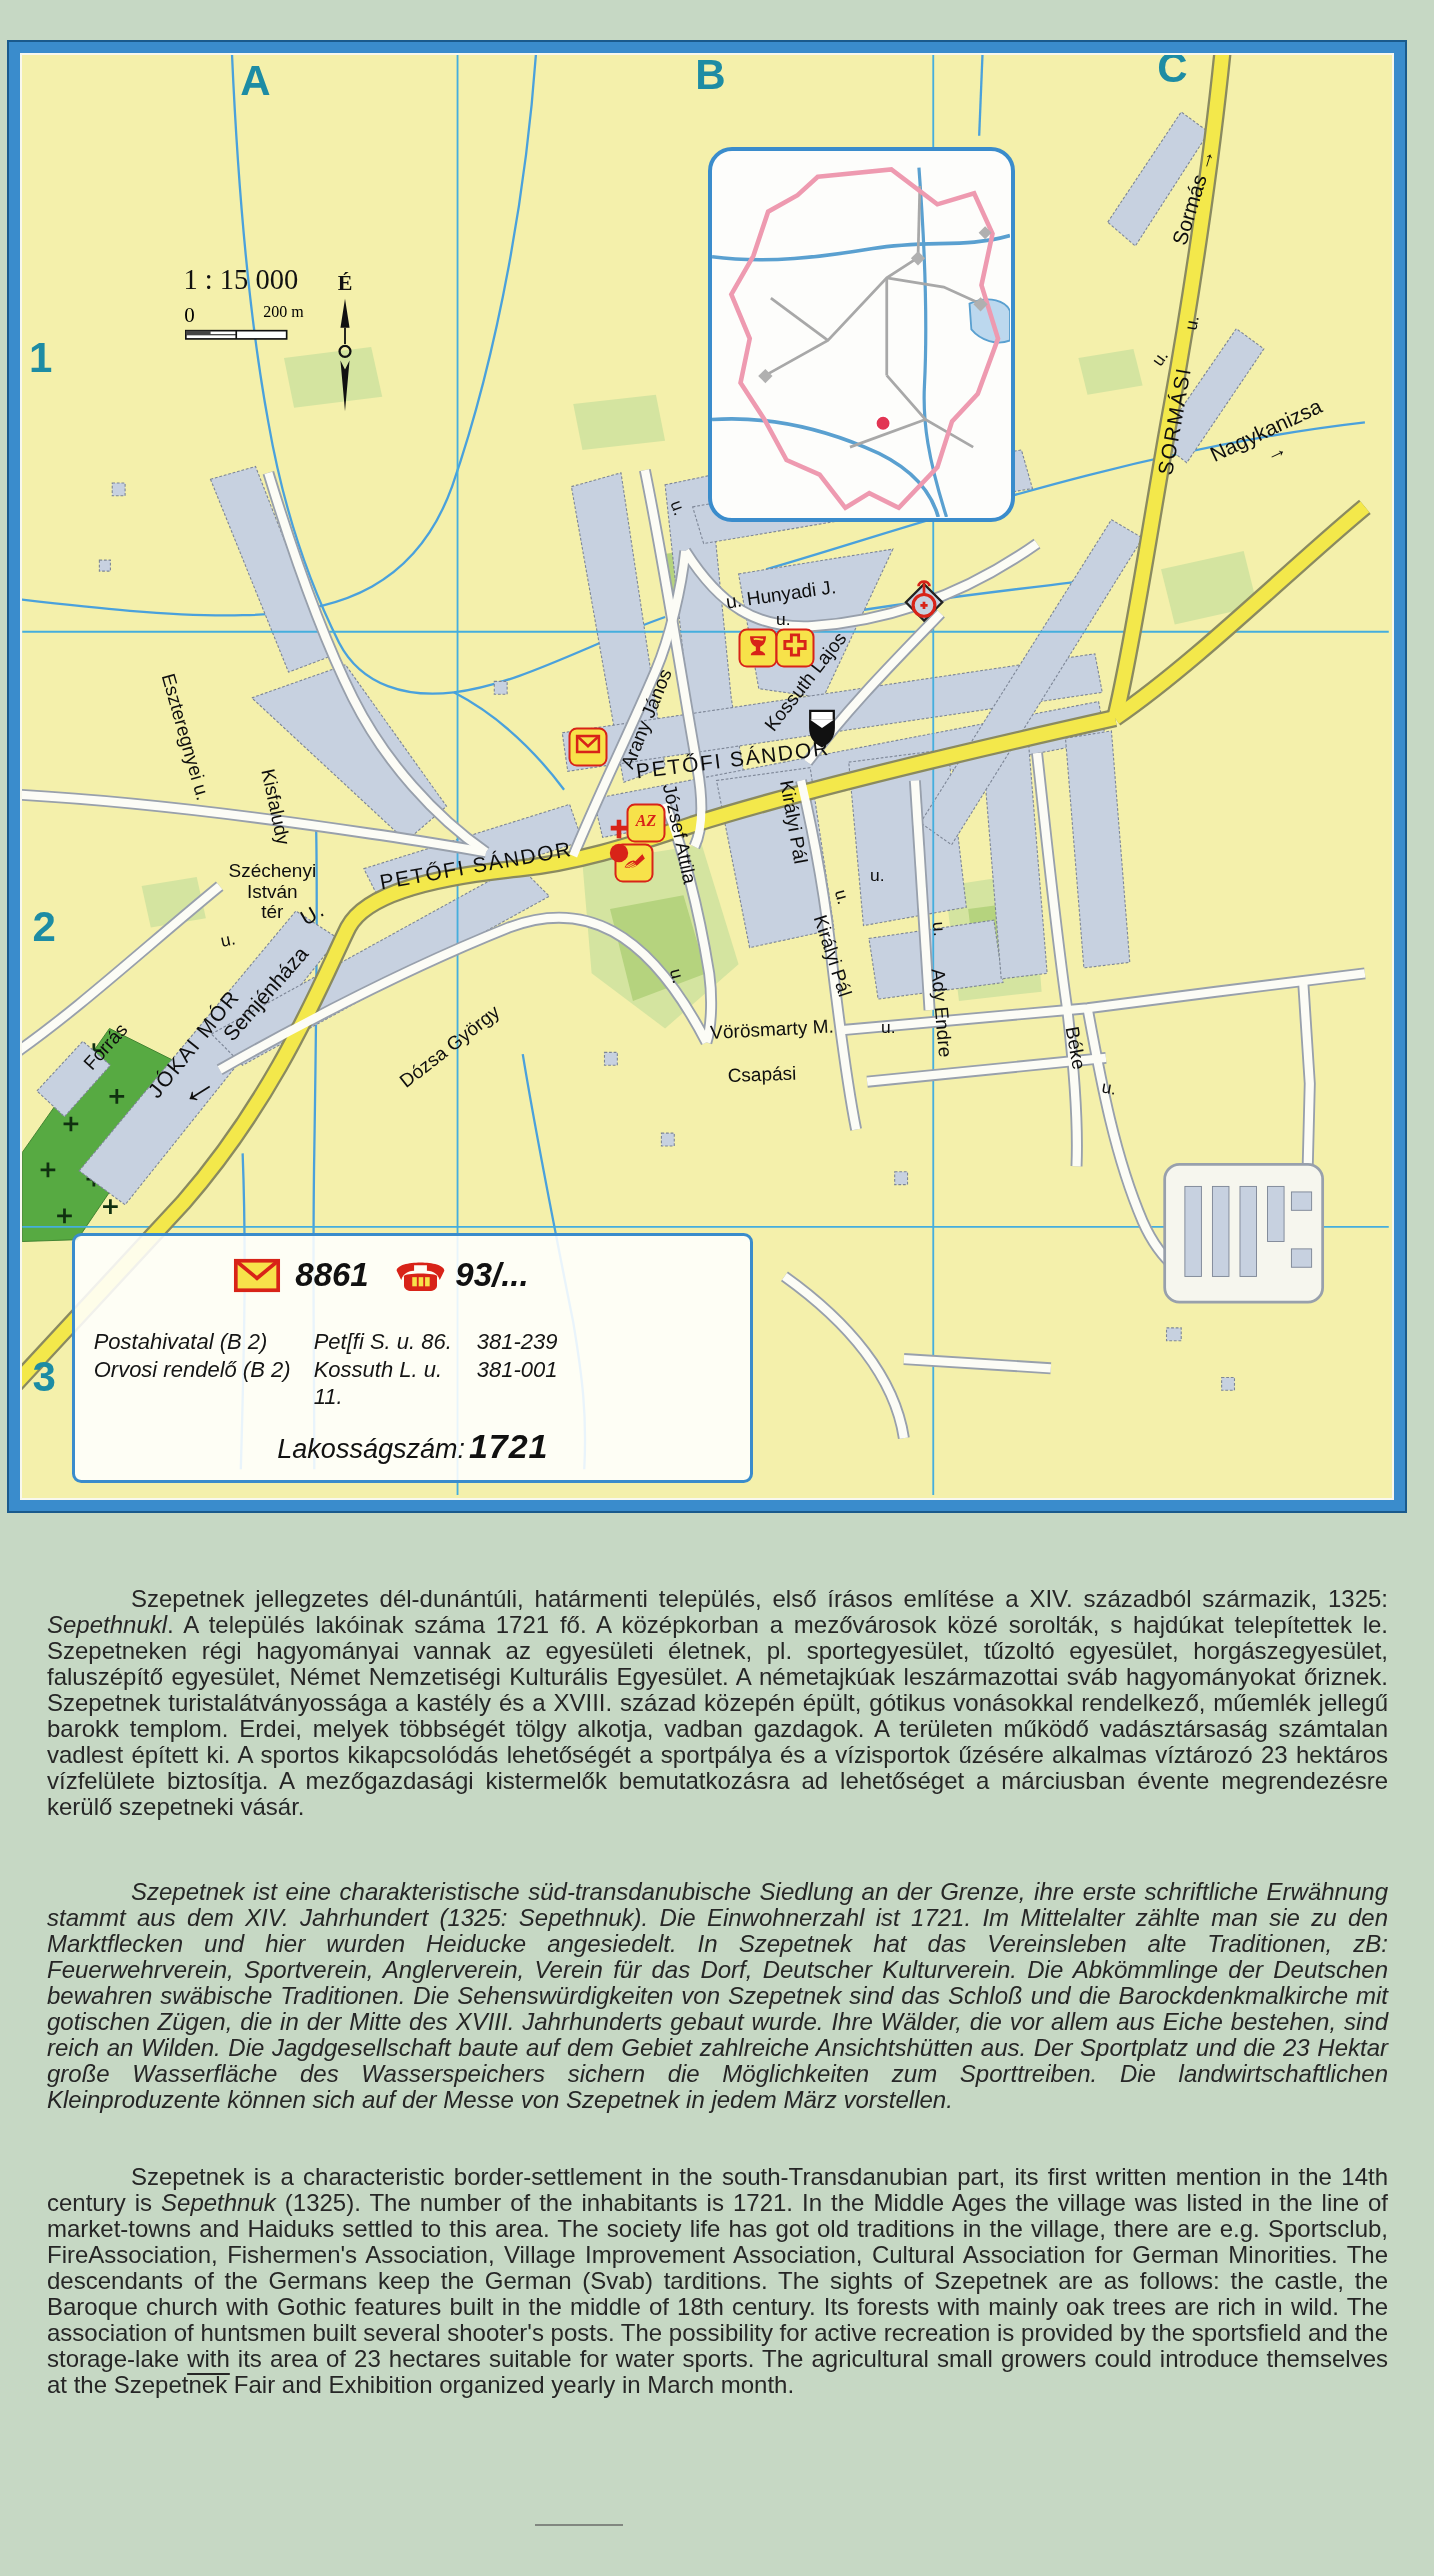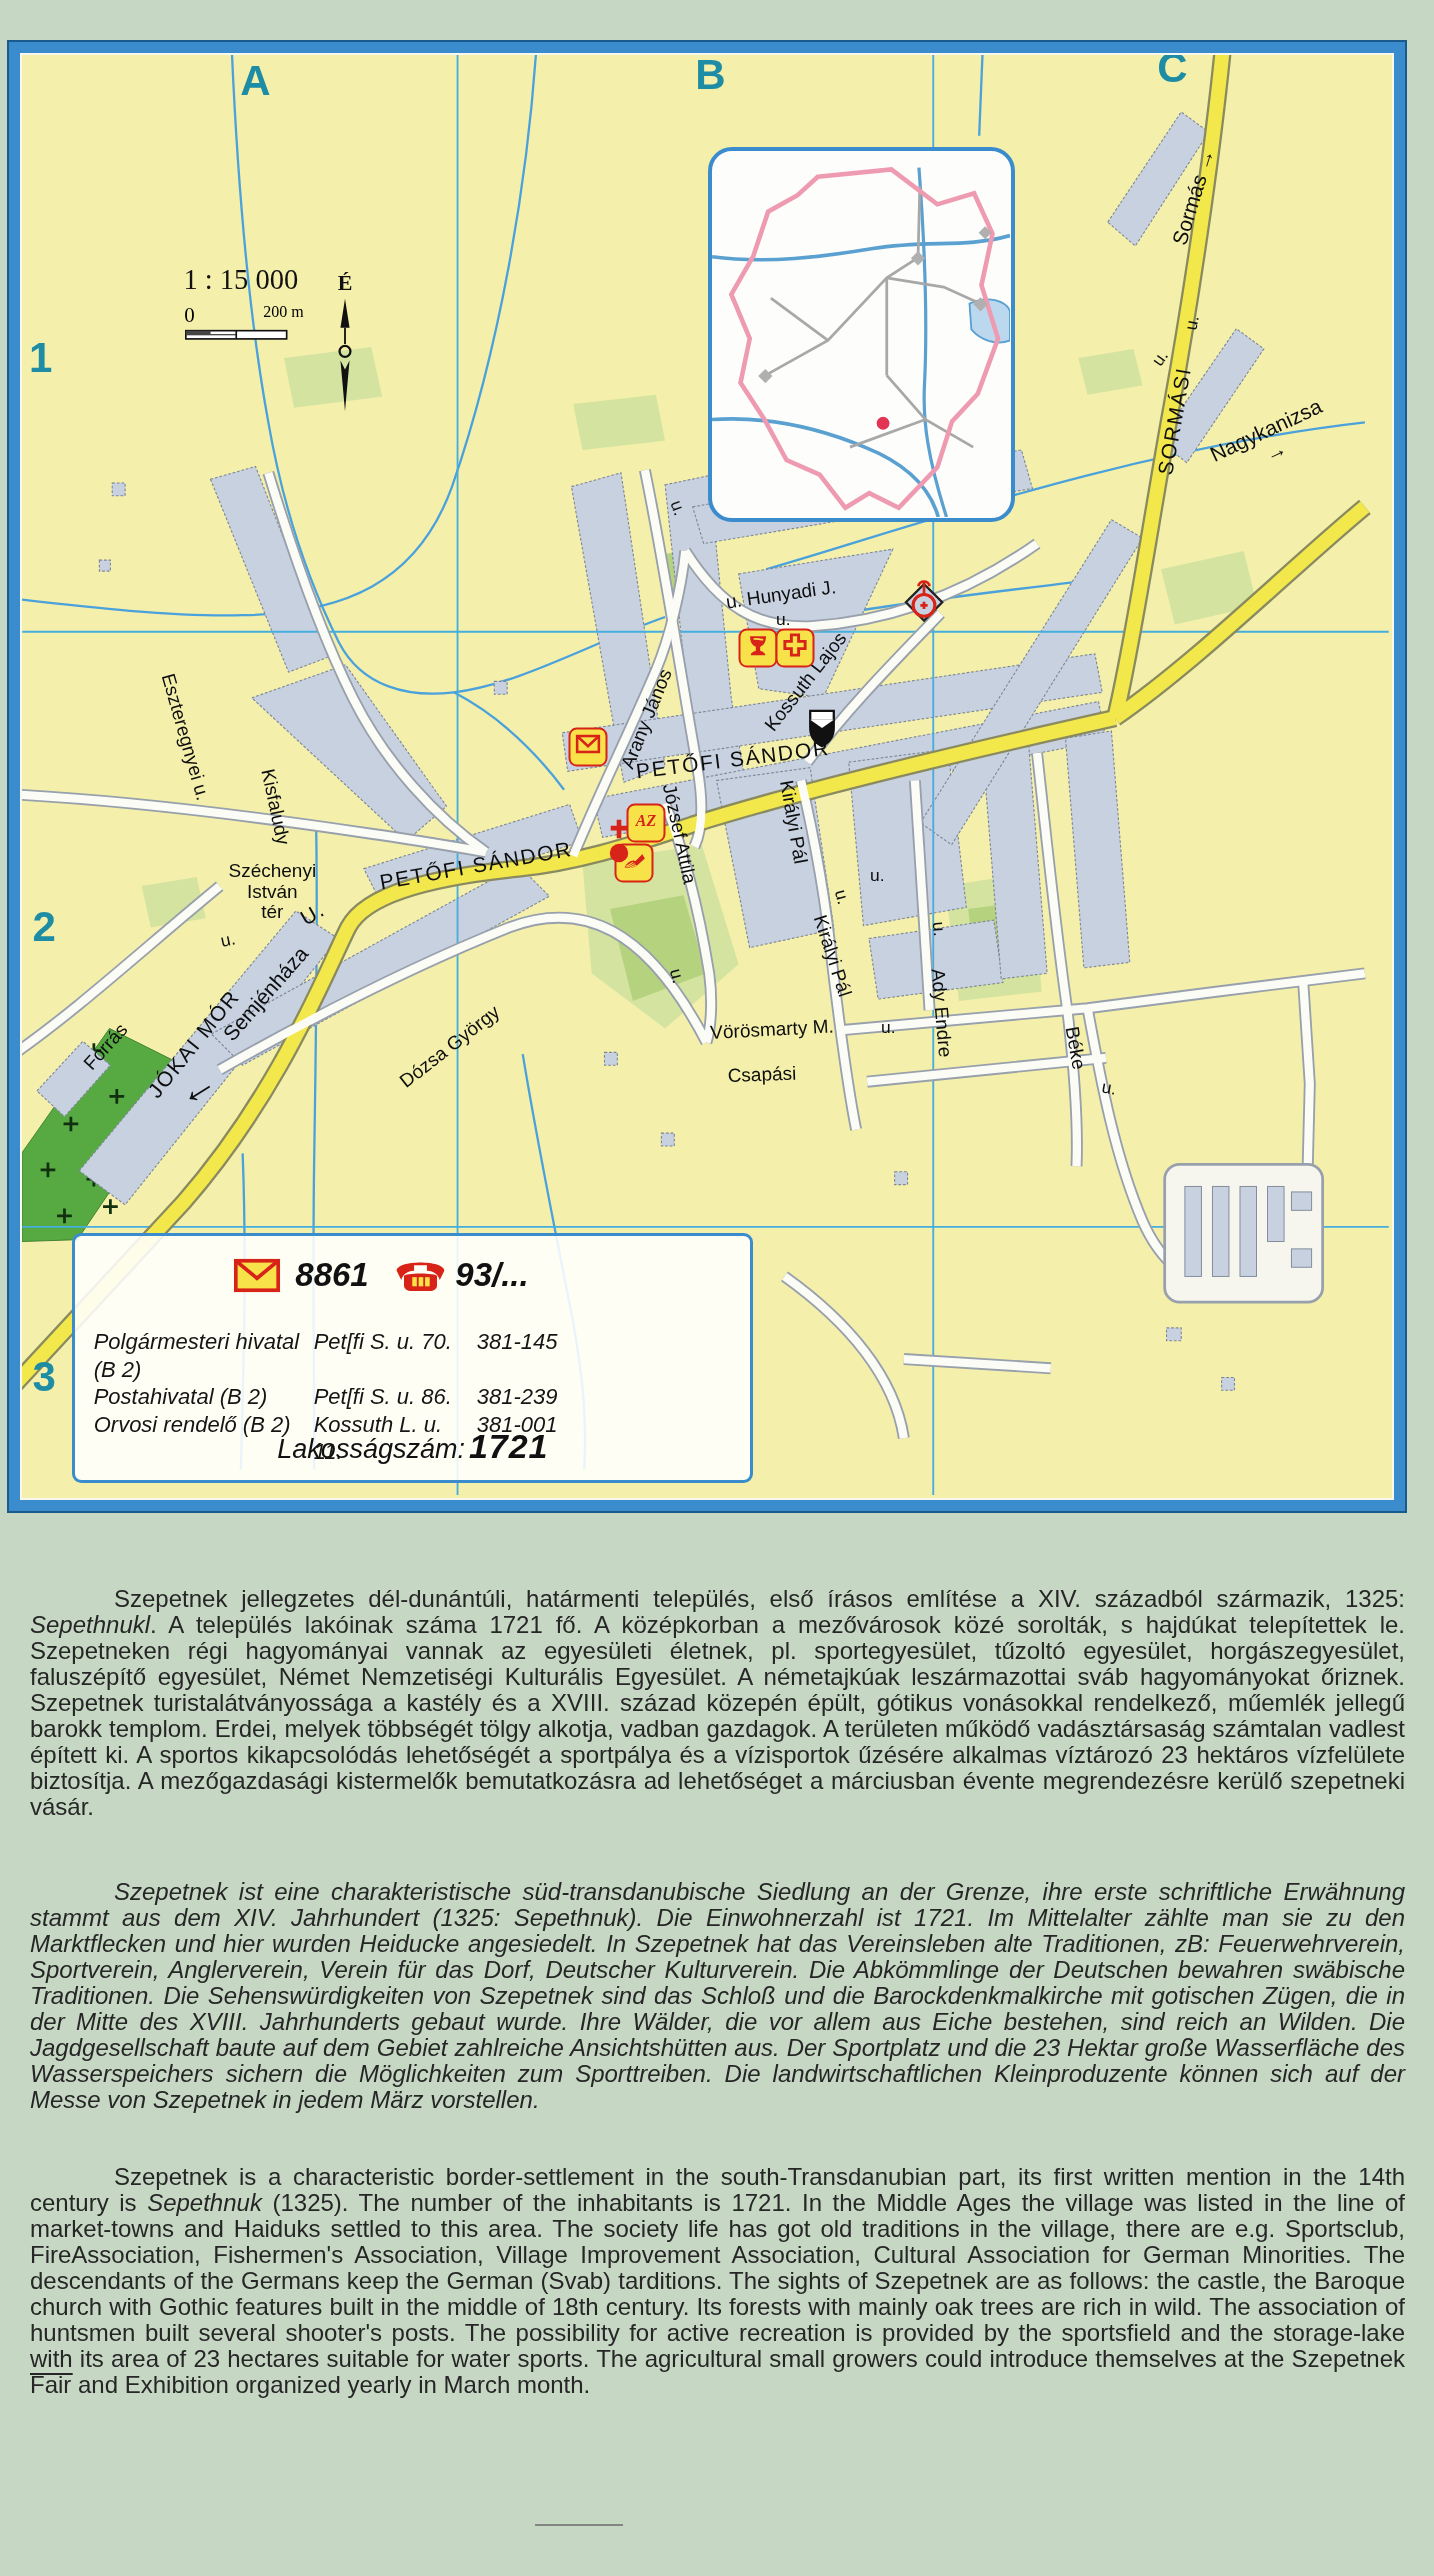--- a/index.html
+++ b/index.html
@@ -60,21 +60,21 @@
   .legend .lg-prefix{position:absolute;left:380px;top:20px;font-size:33px;font-weight:bold;font-style:italic;color:#111;}
   .legend-rows{position:absolute;left:18.4px;top:92px;width:648px;}
   .lg-row{display:grid;grid-template-columns:220px 163px auto;font-size:22px;font-style:italic;
     color:#151515;line-height:27.6px;}
   .lg-pop{position:absolute;left:0;top:191px;width:100%;text-align:center;color:#111;}
   .lg-pop .pl{font-style:italic;font-size:27px;margin-top:32px;}
   .lg-pop .pv{font-style:italic;font-weight:bold;font-size:34px;letter-spacing:0.9px;}
 
   
   .texts{position:absolute;left:30px;top:1513px;width:1375px;z-index:2;color:#262626;}
-  .texts p{margin:0;font-size:24px;line-height:26px;text-align:justify;text-indent:84px;}
+  .texts p{margin:17px;font-size:24px;line-height:26px;text-align:justify;text-indent:84px;}
   .texts p.de{font-style:italic;margin-top:59px;}
   .texts p.hu{margin-top:73px;}
   .texts p.en{margin-top:51px;}
   .seg-i{font-style:italic;}
   .seg-u{text-decoration:underline;text-underline-offset:6.4px;text-decoration-thickness:1.8px;}
 
   .pencil-mark{position:absolute;left:535px;top:2524px;width:88px;height:1.8px;background:#5c5c5c;opacity:.65;z-index:5;}
 </style>
 </head>
 <body>
@@ -386,25 +386,20 @@
             <path d="M4 18 C4 6 56 6 56 18 L51 28 C49 21 43 18 37 18 L37 12 H23 V18 C17 18 11 21 9 28 Z" fill="#d82318"></path>
             <path d="M12 24 C12 20 48 20 48 24 L48 34 C48 38 44 40 40 40 H20 C16 40 12 38 12 34 Z" fill="#d82318"></path>
             <rect x="21" y="25" width="5" height="10" fill="#f7e24a"></rect>
             <rect x="28" y="25" width="5" height="10" fill="#f7e24a"></rect>
             <rect x="35" y="25" width="5" height="10" fill="#f7e24a"></rect>
           </svg>
         </div>
         <div class="lg-prefix">93/...</div>
         <div class="legend-rows" id="legend-rows">
             <div class="lg-row">
-              <span>Polgármesteri hivatal (B 2)</span>
-              <span>Pet[fi S. u. 70.</span>
-              <span>381-145</span>
-            </div>
-            <div class="lg-row">
               <span>Postahivatal (B 2)</span>
               <span>Pet[fi S. u. 86.</span>
               <span>381-239</span>
             </div>
             <div class="lg-row">
               <span>Orvosi rendelő (B 2)</span>
               <span>Kossuth L. u. 11.</span>
               <span>381-001</span>
             </div>
           </div>

